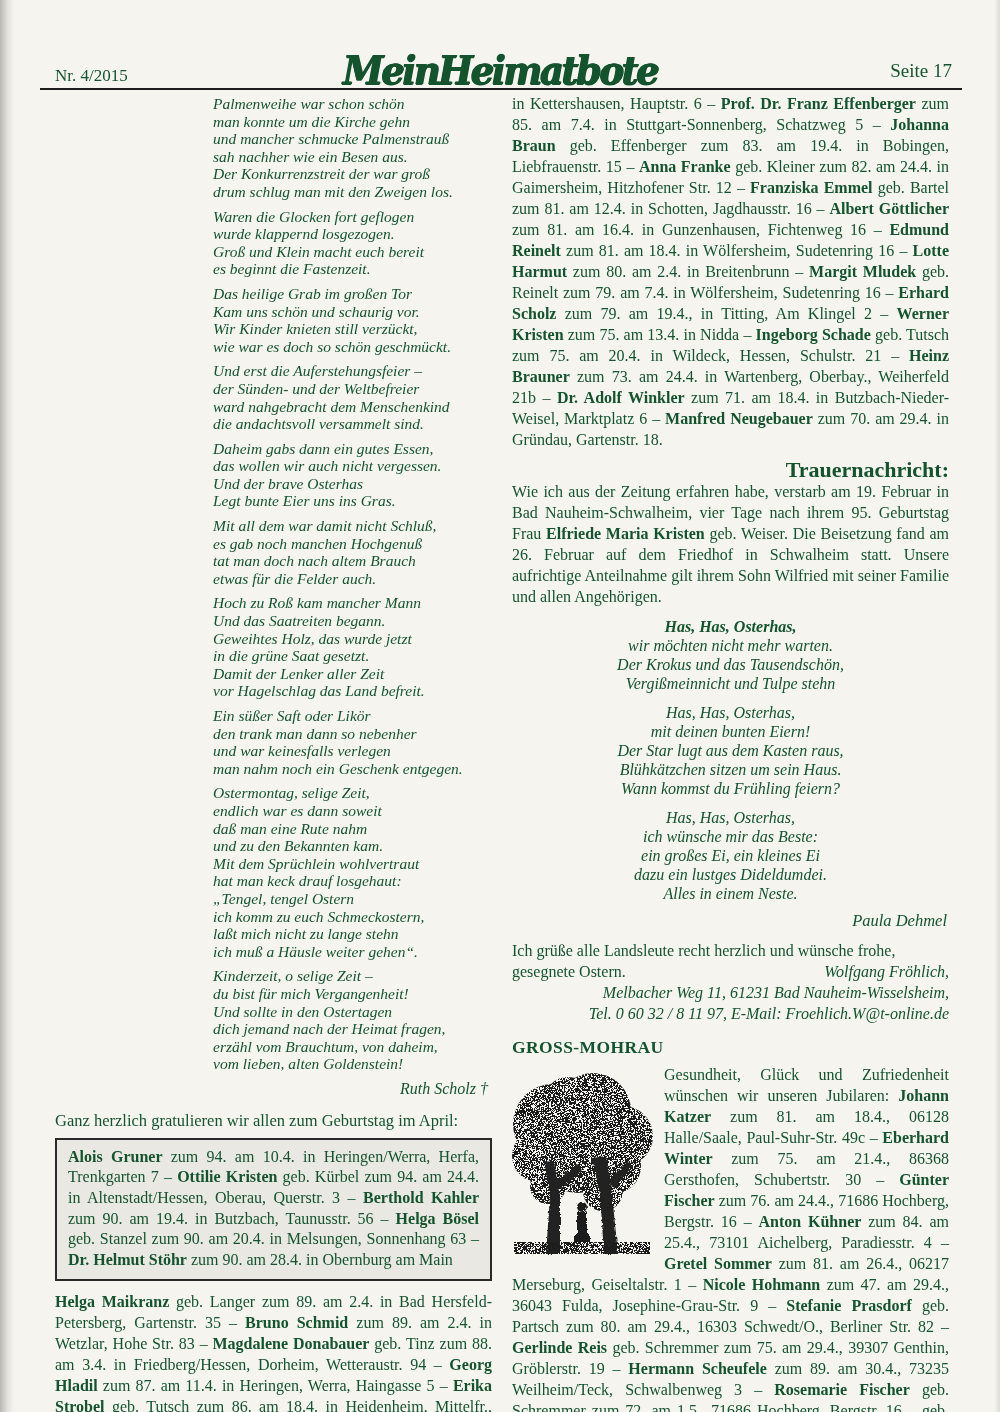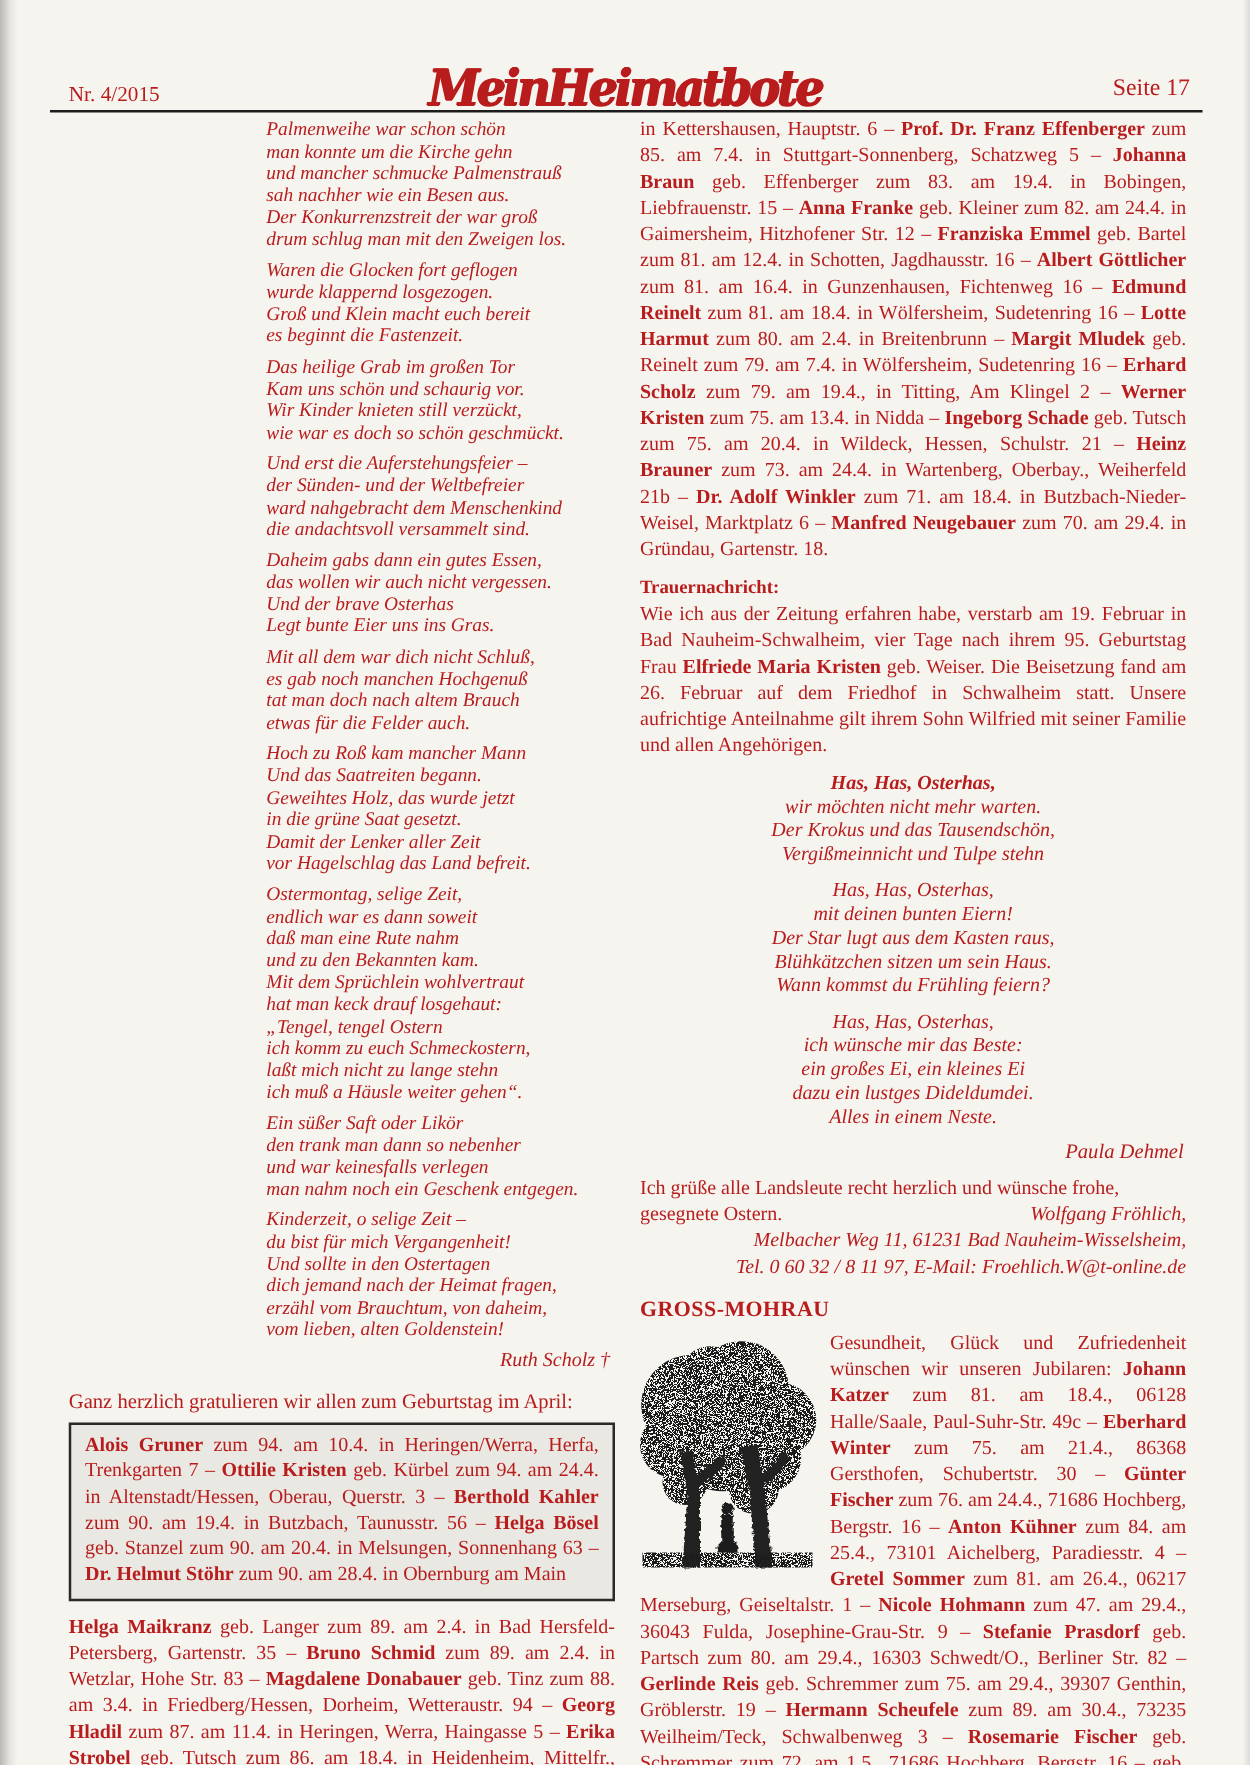--- a/index.html
+++ b/index.html
@@ -1,21 +1,21 @@
 <!DOCTYPE html>
 <html lang="de"><head>
 <meta charset="utf-8">
 <style>
   html,body{margin:0;padding:0;background:#cfcfcc;}
   .page{
     position:relative;
     width:1000px;height:1412px;
     margin:0 auto;
     background:#f5f4ef;
-    color:#b91c1c;
+    color:#14532d;
     font-family:"Liberation Serif","DejaVu Serif",serif;
     overflow:hidden;
   }
   
   .page::before{
     content:"";position:absolute;left:0;top:0;bottom:0;width:14px;
     background:linear-gradient(90deg,#b9b8b4,#e3e2dd 55%,rgba(245,244,239,0));
     pointer-events:none;
   }
   .page::after{
@@ -56,21 +56,21 @@
   .notice-box{
     border:2px solid #2a2a2a;background:#e9e8e2;
     margin-top:7px;padding:7px 11px 9px 11px;
     font-size:16px;line-height:20.6px;text-align:justify;
   }
   .para{margin-top:10px;font-size:16px;line-height:21px;text-align:justify;}
   b{font-weight:bold;}
 
   
   .runover{font-size:16px;line-height:21px;text-align:justify;}
-  .obit-head{margin-top:9px;font-weight:bold;font-size:15px;line-height:22px;}
+  .obit-head{margin-top:9px;font-weight:bold;font-size:22px;line-height:22px;text-align:right;}
   .obit-para{font-size:16px;line-height:21px;text-align:justify;}
 
   .osterhas-poem{margin-top:10px;text-align:center;font-style:italic;font-size:16px;line-height:19px;}
   .osterhas-poem .stanza + .stanza{margin-top:10px;}
   .osterhas-poem .line b{font-weight:bold;}
   .poem-author-right{text-align:right;font-style:italic;font-size:16.5px;margin-top:8px;padding-right:2px;}
 
   .greeting{margin-top:9px;font-size:16px;line-height:21px;text-align:left;}
   .signature{
     margin-top:-21px;            
@@ -121,50 +121,50 @@
           <div class="line">ward nahgebracht dem Menschenkind</div>
           <div class="line">die andachtsvoll versammelt sind.</div>
         </div>
         <div class="stanza">
           <div class="line">Daheim gabs dann ein gutes Essen,</div>
           <div class="line">das wollen wir auch nicht vergessen.</div>
           <div class="line">Und der brave Osterhas</div>
           <div class="line">Legt bunte Eier uns ins Gras.</div>
         </div>
         <div class="stanza">
-          <div class="line">Mit all dem war dich nicht Schluß,</div>
+          <div class="line">Mit all dem war damit nicht Schluß,</div>
           <div class="line">es gab noch manchen Hochgenuß</div>
           <div class="line">tat man doch nach altem Brauch</div>
           <div class="line">etwas für die Felder auch.</div>
         </div>
         <div class="stanza">
           <div class="line">Hoch zu Roß kam mancher Mann</div>
           <div class="line">Und das Saatreiten begann.</div>
           <div class="line">Geweihtes Holz, das wurde jetzt</div>
           <div class="line">in die grüne Saat gesetzt.</div>
           <div class="line">Damit der Lenker aller Zeit</div>
           <div class="line">vor Hagelschlag das Land befreit.</div>
+        </div>
+        <div class="stanza">
+          <div class="line">Ein süßer Saft oder Likör</div>
+          <div class="line">den trank man dann so nebenher</div>
+          <div class="line">und war keinesfalls verlegen</div>
+          <div class="line">man nahm noch ein Geschenk entgegen.</div>
         </div>
         <div class="stanza">
           <div class="line">Ostermontag, selige Zeit,</div>
           <div class="line">endlich war es dann soweit</div>
           <div class="line">daß man eine Rute nahm</div>
           <div class="line">und zu den Bekannten kam.</div>
           <div class="line">Mit dem Sprüchlein wohlvertraut</div>
           <div class="line">hat man keck drauf losgehaut:</div>
           <div class="line">„Tengel, tengel Ostern</div>
           <div class="line">ich komm zu euch Schmeckostern,</div>
           <div class="line">laßt mich nicht zu lange stehn</div>
           <div class="line">ich muß a Häusle weiter gehen“.</div>
-        </div>
-        <div class="stanza">
-          <div class="line">Ein süßer Saft oder Likör</div>
-          <div class="line">den trank man dann so nebenher</div>
-          <div class="line">und war keinesfalls verlegen</div>
-          <div class="line">man nahm noch ein Geschenk entgegen.</div>
         </div>
         <div class="stanza">
           <div class="line">Kinderzeit, o selige Zeit –</div>
           <div class="line">du bist für mich Vergangenheit!</div>
           <div class="line">Und sollte in den Ostertagen</div>
           <div class="line">dich jemand nach der Heimat fragen,</div>
           <div class="line">erzähl vom Brauchtum, von daheim,</div>
           <div class="line">vom lieben, alten Goldenstein!</div>
         </div>
       </div>

